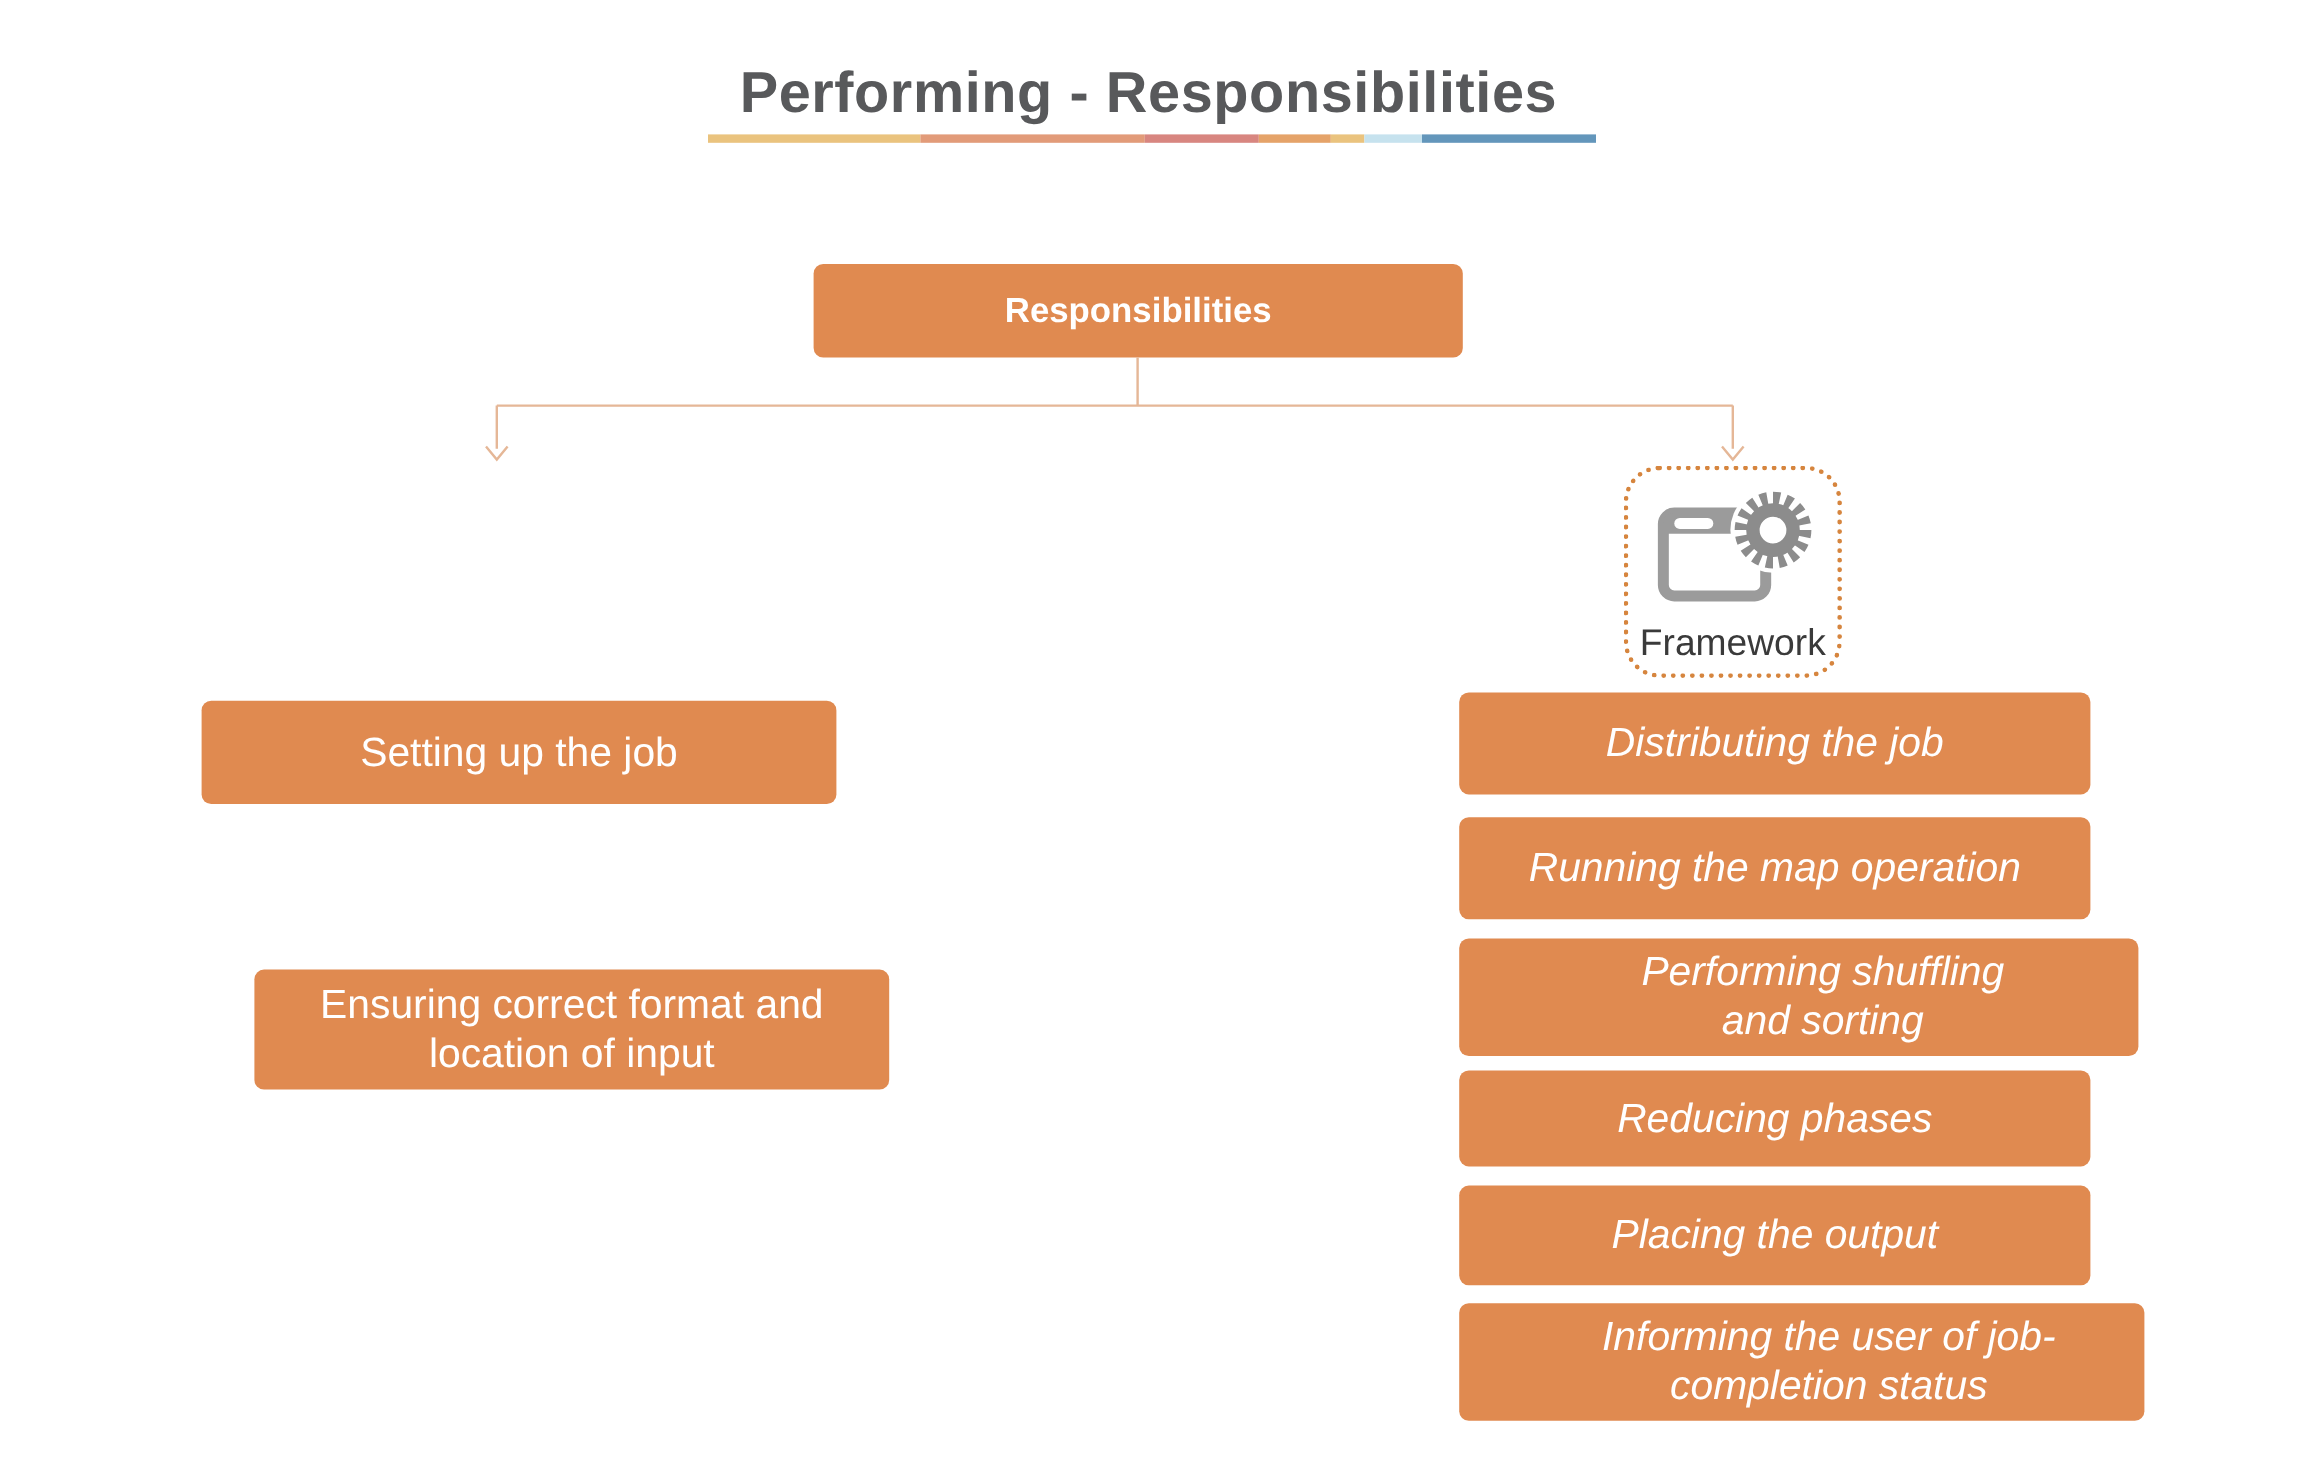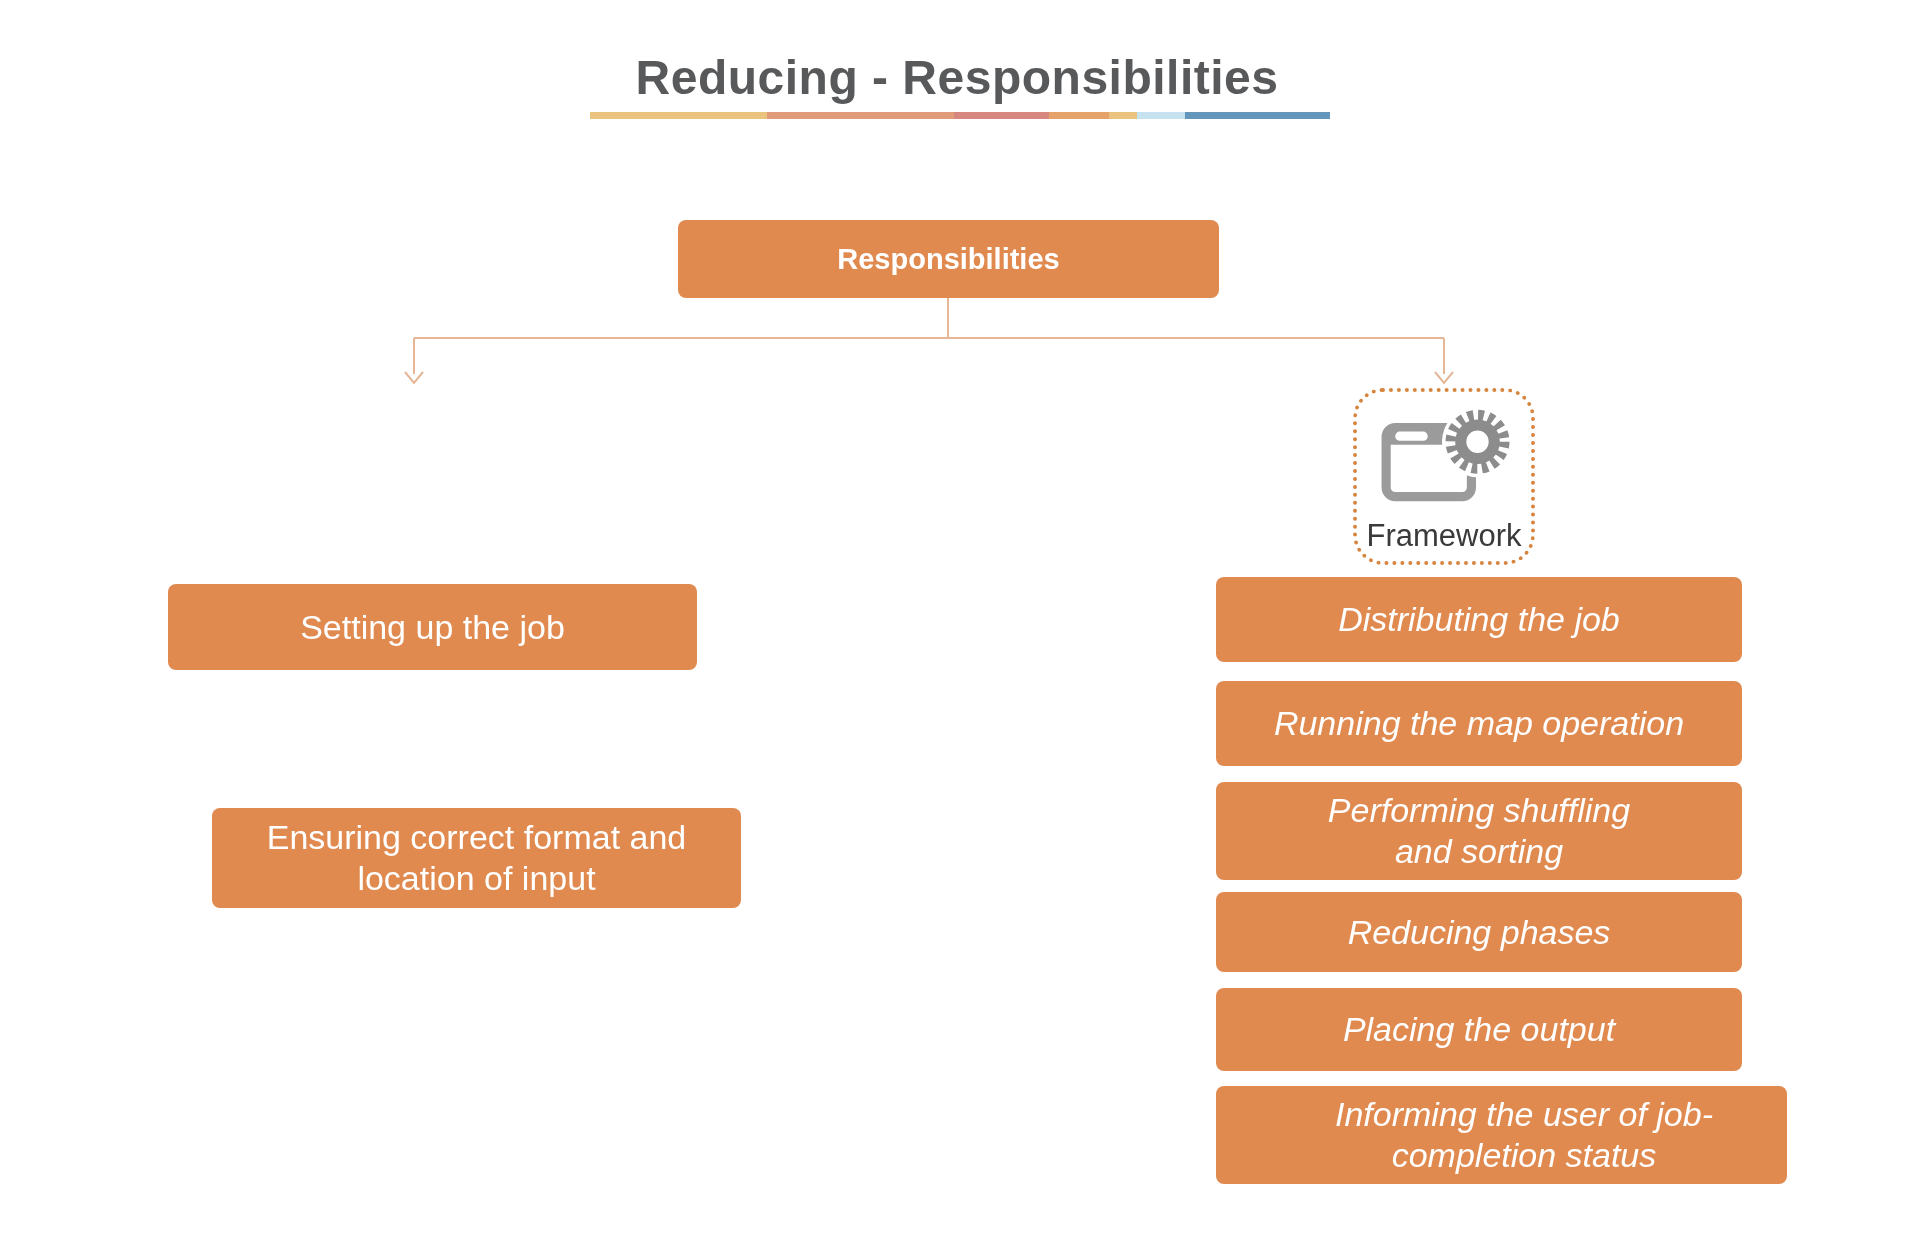--- a/index.html
+++ b/index.html
@@ -50,31 +50,31 @@
     display:flex;align-items:center;justify-content:center;text-align:center;
     color:#ffffff;font-size:34px;line-height:1.2;white-space:pre-line;
   }
   .left-bar{left:168px;width:529px;}
   .right-bar{left:1216px;width:526px;font-style:italic;}
   .l1{top:584px;height:86px;}
   .l2{top:697px;height:86px;}
   .l3{top:808px;height:100px;margin-left:44px;}
   .r1{top:577px;height:85px;}
   .r2{top:681px;height:85px;}
-  .r3{top:782px;height:98px;}
+  .r3{top:782px;height:98px;padding-left:40px;}
   .r4{top:892px;height:80px;}
   .r5{top:988px;height:83px;}
   .r6{top:1086px;height:98px;padding-left:45px;}
 </style>
 </head>
 <body>
 
 <div class="canvas">
 
-  <div class="page-title">Reducing - Responsibilities</div>
+  <div class="page-title">Performing - Responsibilities</div>
   <div class="title-underline">
       <span style="flex: 0.239 1 0%; background: rgb(234, 195, 126);"></span>
       <span style="flex: 0.253 1 0%; background: rgb(226, 155, 121);"></span>
       <span style="flex: 0.128 1 0%; background: rgb(216, 134, 128);"></span>
       <span style="flex: 0.081 1 0%; background: rgb(229, 163, 105);"></span>
       <span style="flex: 0.038 1 0%; background: rgb(234, 195, 126);"></span>
       <span style="flex: 0.065 1 0%; background: rgb(198, 226, 238);"></span>
       <span style="flex: 0.196 1 0%; background: rgb(99, 150, 187);"></span>
     </div>
 

